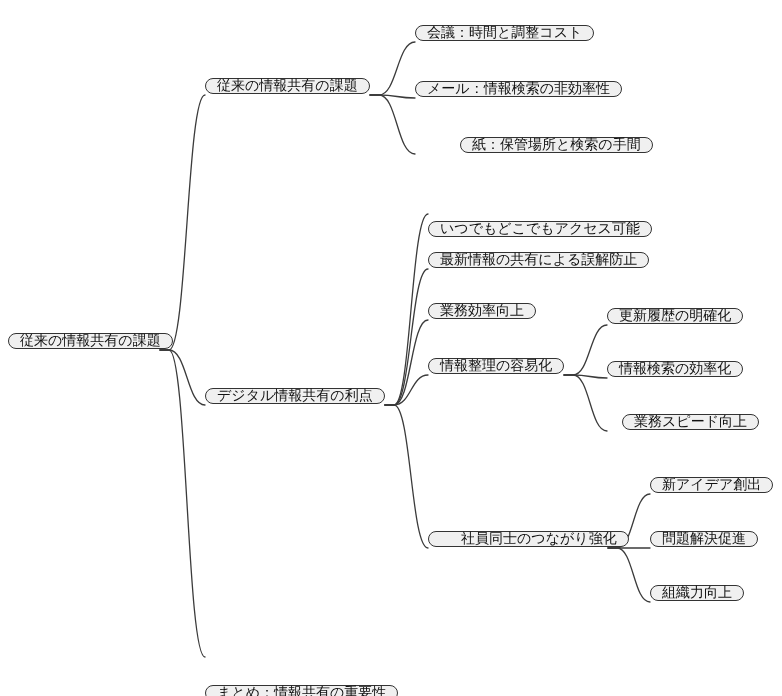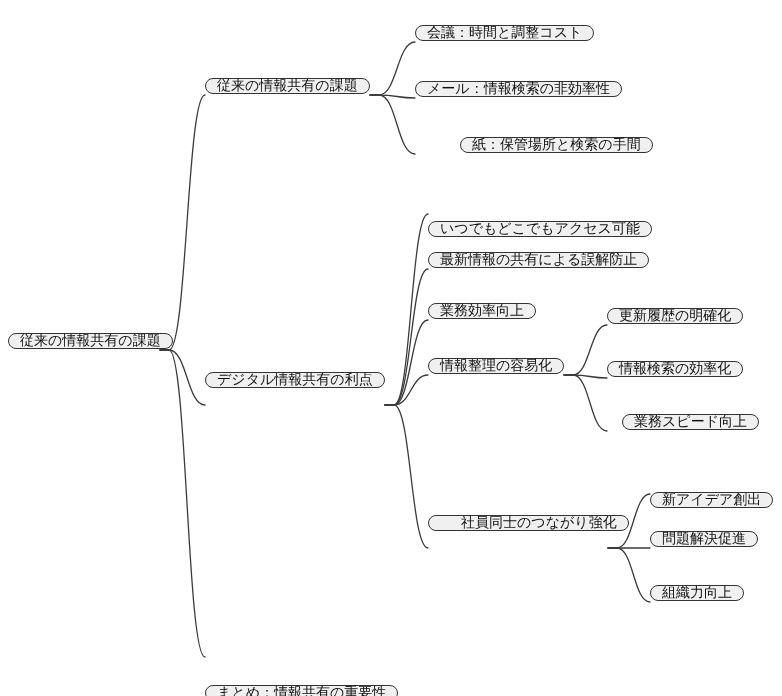--- a/index.html
+++ b/index.html
@@ -79,21 +79,21 @@
       </div>
       <div class="node" id="node-b1c1" style="left: 415px; top: 25px;">
         <span class="label">会議：時間と調整コスト</span>
       </div>
       <div class="node" id="node-b1c2" style="left: 415px; top: 81px;">
         <span class="label">メール：情報検索の非効率性</span>
       </div>
       <div class="node" id="node-b1c3" style="left: 415px; top: 137px; margin-left: 45px;">
         <span class="label">紙：保管場所と検索の手間</span>
       </div>
-      <div class="node" id="node-b2" style="left: 205px; top: 372px;">
+      <div class="node" id="node-b2" style="left: 205px; top: 388px;">
         <span class="label">デジタル情報共有の利点</span>
       </div>
       <div class="node" id="node-b2c1" style="left: 428px; top: 197px; margin-top: 24px;">
         <span class="label">いつでもどこでもアクセス可能</span>
       </div>
       <div class="node" id="node-b2c2" style="left: 428px; top: 252px;">
         <span class="label">最新情報の共有による誤解防止</span>
       </div>
       <div class="node" id="node-b2c3" style="left: 428px; top: 303px;">
         <span class="label">業務効率向上</span>
@@ -103,24 +103,24 @@
       </div>
       <div class="node" id="node-b2c4a" style="left: 607px; top: 308px; font-family: Liberation Serif, serif;">
         <span class="label">更新履歴の明確化</span>
       </div>
       <div class="node" id="node-b2c4b" style="left: 607px; top: 361px;">
         <span class="label">情報検索の効率化</span>
       </div>
       <div class="node" id="node-b2c4c" style="left: 622px; top: 414px;">
         <span class="label">業務スピード向上</span>
       </div>
-      <div class="node" id="node-b2c5" style="left: 428px; top: 515px; padding-left: 32px;">
+      <div class="node" id="node-b2c5" style="left: 428px; top: 531px; padding-left: 32px;">
         <span class="label">社員同士のつながり強化</span>
       </div>
-      <div class="node" id="node-b2c5a" style="left: 650px; top: 492px;">
+      <div class="node" id="node-b2c5a" style="left: 650px; top: 477px;">
         <span class="label">新アイデア創出</span>
       </div>
       <div class="node" id="node-b2c5b" style="left: 650px; top: 531px;">
         <span class="label">問題解決促進</span>
       </div>
       <div class="node" id="node-b2c5c" style="left: 650px; top: 585px;">
         <span class="label">組織力向上</span>
       </div>
       <div class="node" id="node-b3" style="left: 205px; top: 640px; margin-top: 45px;">
         <span class="label">まとめ：情報共有の重要性</span>

